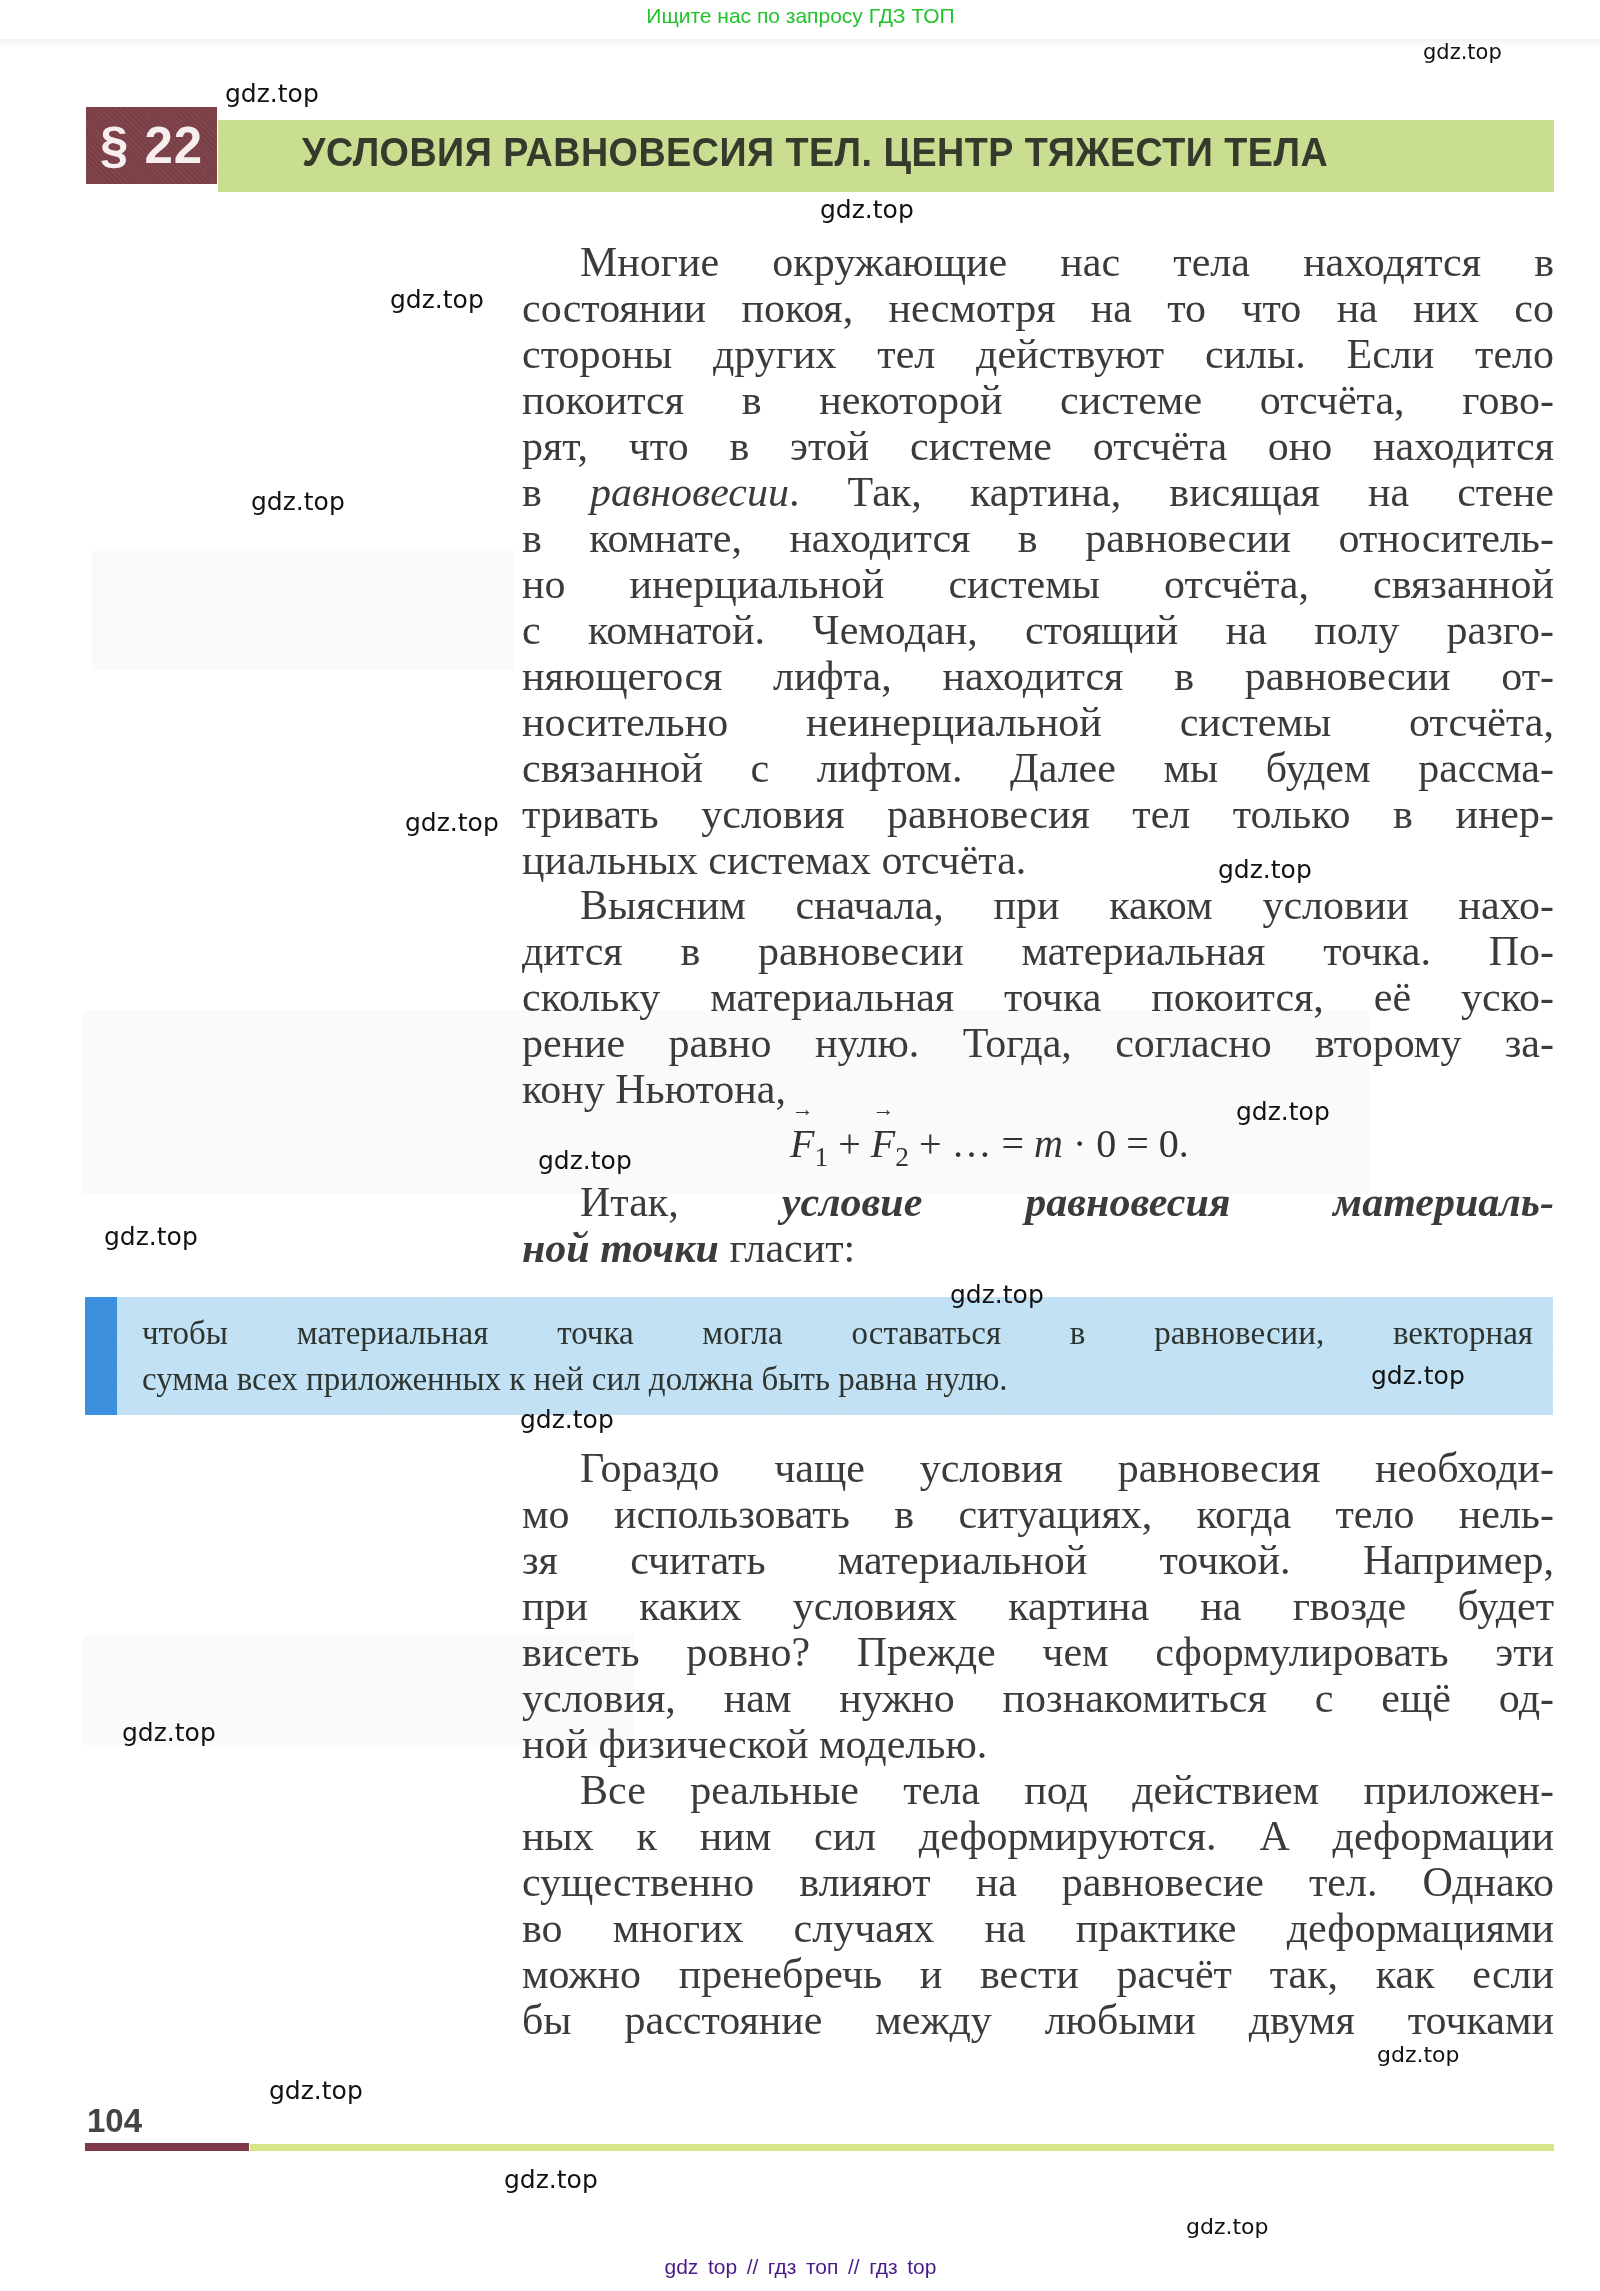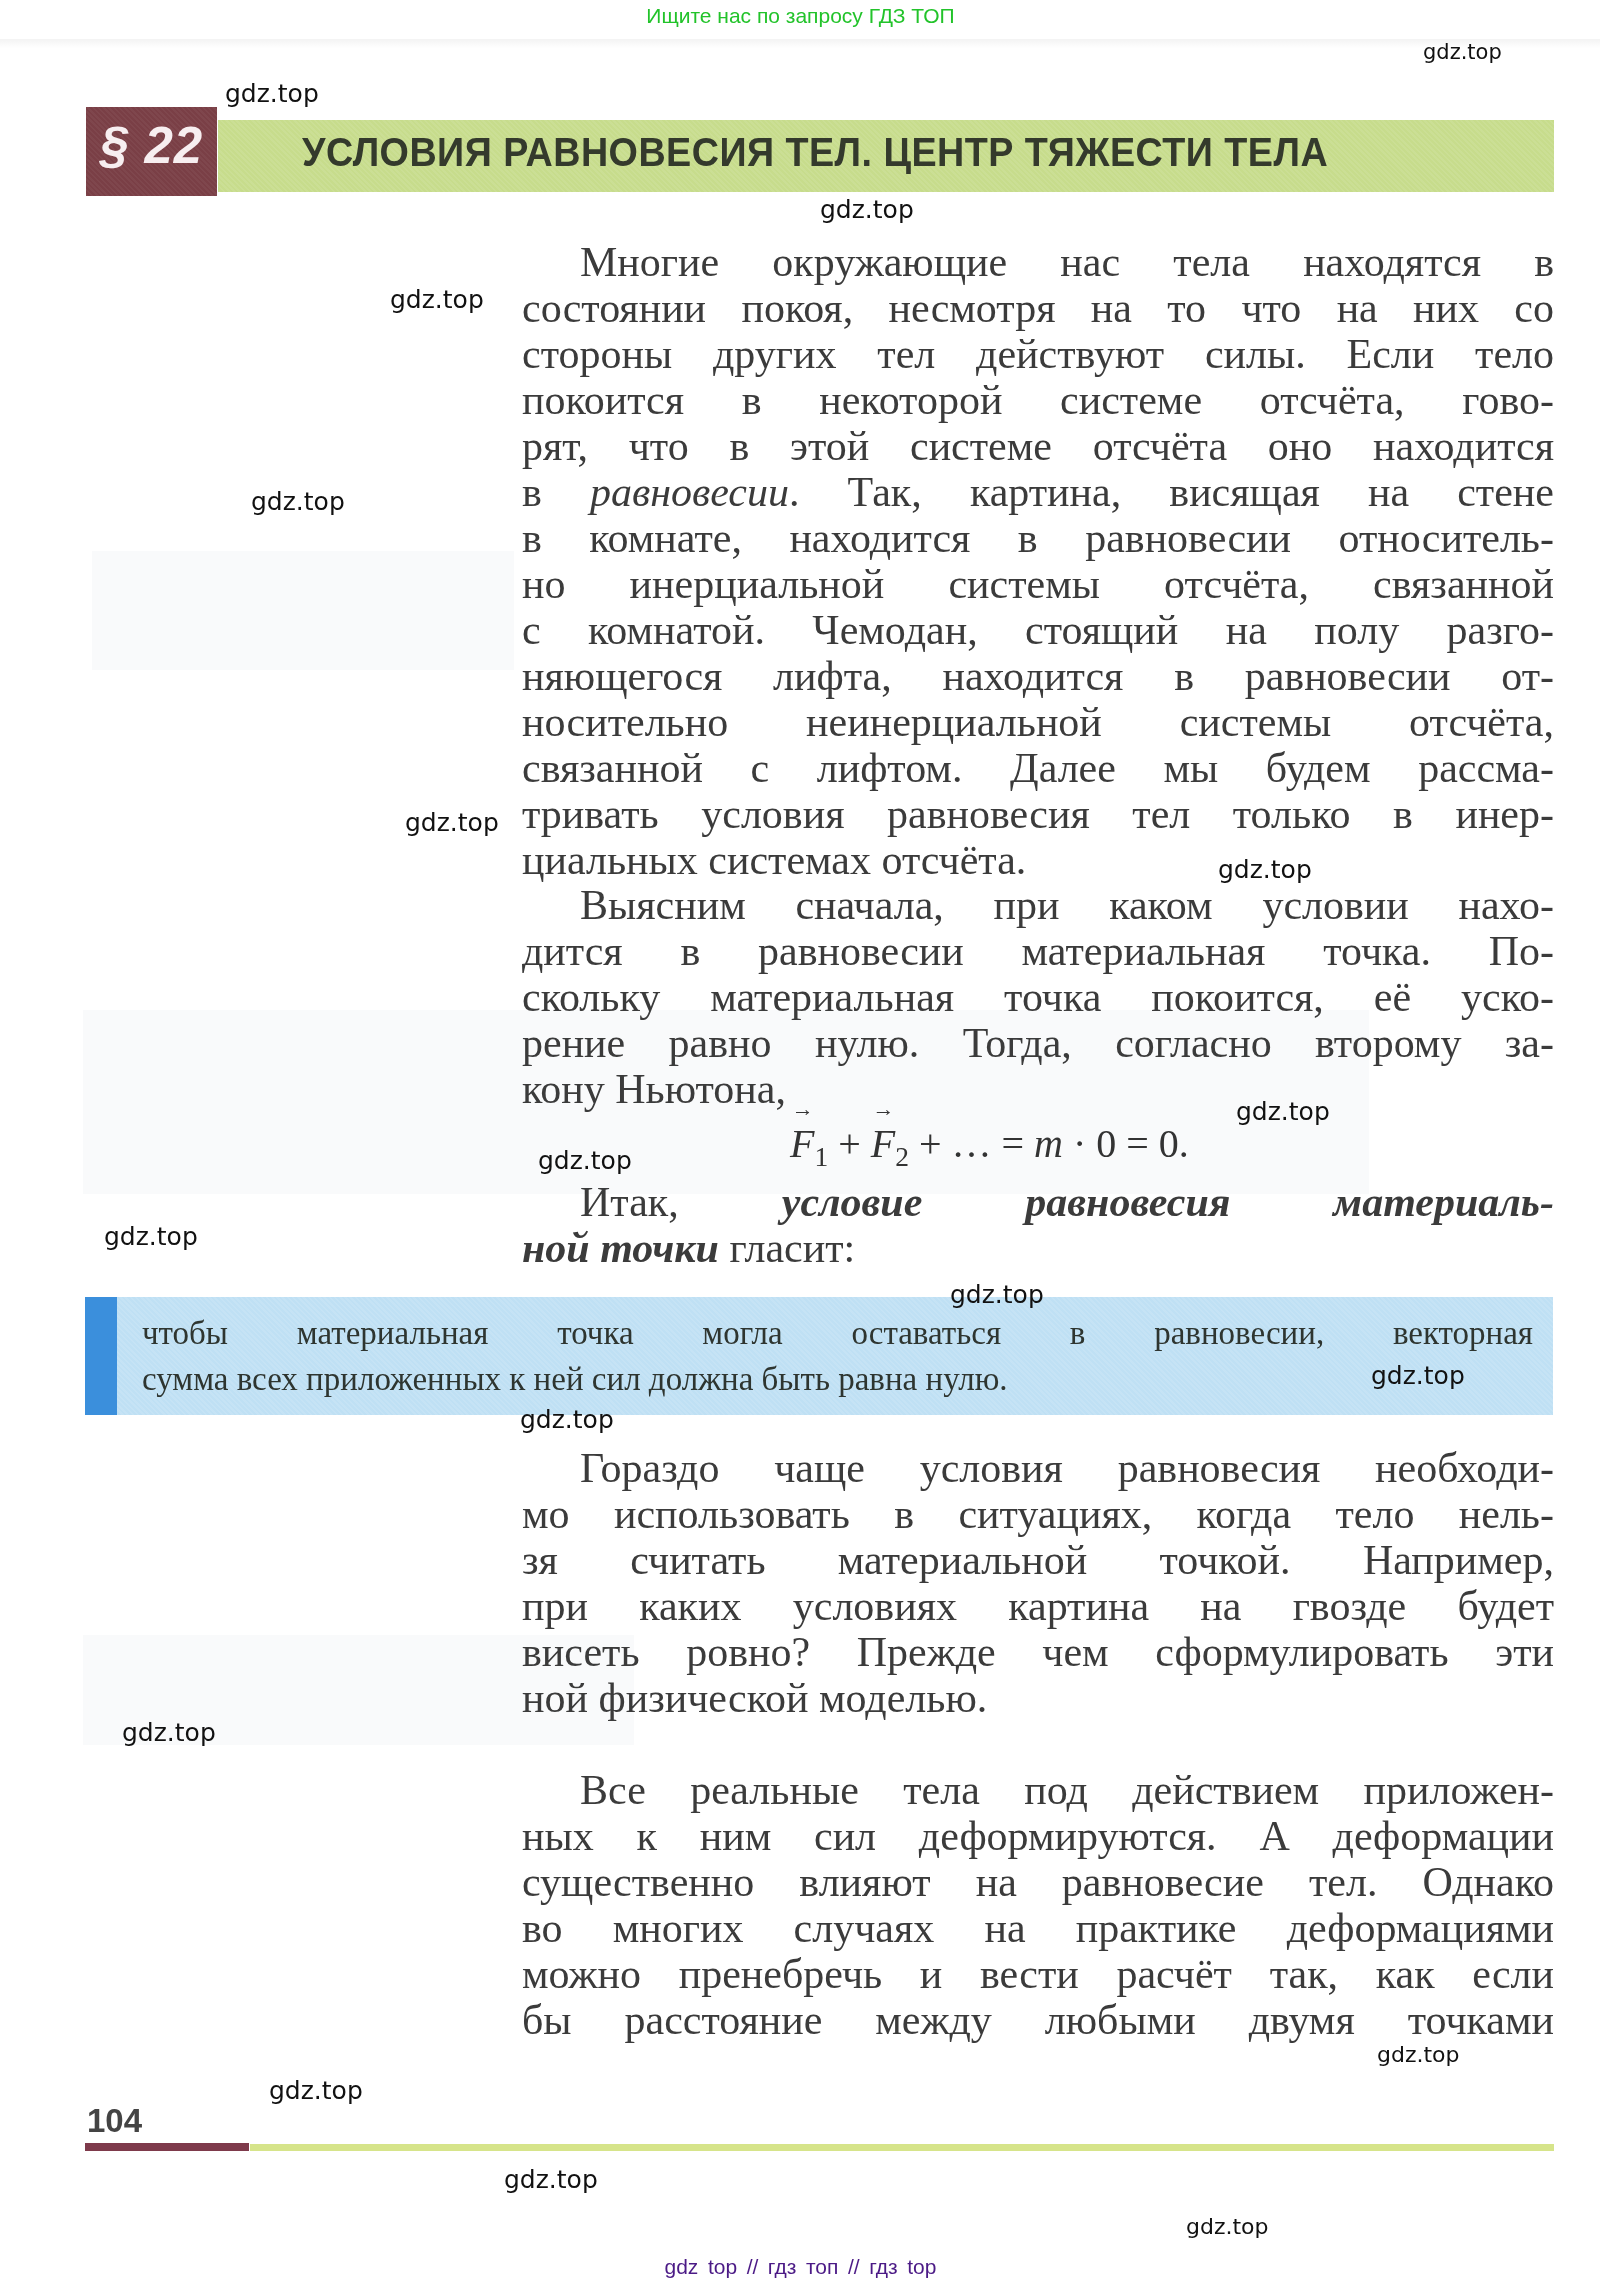--- a/index.html
+++ b/index.html
@@ -16,24 +16,23 @@
   .top-shade {
     position:absolute; left:0; top:39px; width:1601px; height:9.2px;
     background:linear-gradient(#f3f3f3, #ffffff);
   }
   .wm {
     position:absolute; font-family:"DejaVu Sans", sans-serif; font-size:25px;
     color:#111; line-height:1; white-space:nowrap;
   }
   .wm.small { font-size:22px; }
   .sec-box {
-    position:absolute; left:86px; top:107px; width:131px; height:89px;
+    position:absolute; left:86px; top:107px; width:131px; height:77px;
     background:#7a3f46;
     background-image:repeating-linear-gradient(45deg, rgba(255,255,255,0.04) 0 1.8px, transparent 1.8px 3.7px);
-    font-style:italic;
   }
   .sec-num {
     position:absolute; left:0; top:0; width:131px; height:77px;
     display:flex; align-items:center; justify-content:center;
     font-family:"Liberation Sans", sans-serif; font-weight:bold; font-size:51px;
     color:#f7eef0; letter-spacing:0.9px;
   }
   .title-bar {
     position:absolute; left:218px; top:120px; width:1336px; height:72px;
     background:#c7dc8c;
@@ -157,20 +156,21 @@
     <span class="ln last">сумма всех приложенных к ней сил должна быть равна нулю.</span>
   </div>
 </div>
 
 <div class="col" style="top:1445px;">
   <span class="ln indent">Гораздо чаще условия равновесия необходи-</span>
   <span class="ln">мо использовать в ситуациях, когда тело нель-</span>
   <span class="ln">зя считать материальной точкой. Например,</span>
   <span class="ln">при каких условиях картина на гвозде будет</span>
   <span class="ln">висеть ровно? Прежде чем сформулировать эти</span>
+  <span class="ln">условия, нам нужно познакомиться с ещё од-</span>
   <span class="ln last">ной физической моделью.</span>
 </div>
 
 <div class="col" style="top:1767px;">
   <span class="ln indent">Все реальные тела под действием приложен-</span>
   <span class="ln">ных к ним сил деформируются. А деформации</span>
   <span class="ln">существенно влияют на равновесие тел. Однако</span>
   <span class="ln">во многих случаях на практике деформациями</span>
   <span class="ln">можно пренебречь и вести расчёт так, как если</span>
   <span class="ln">бы расстояние между любыми двумя точками</span>

